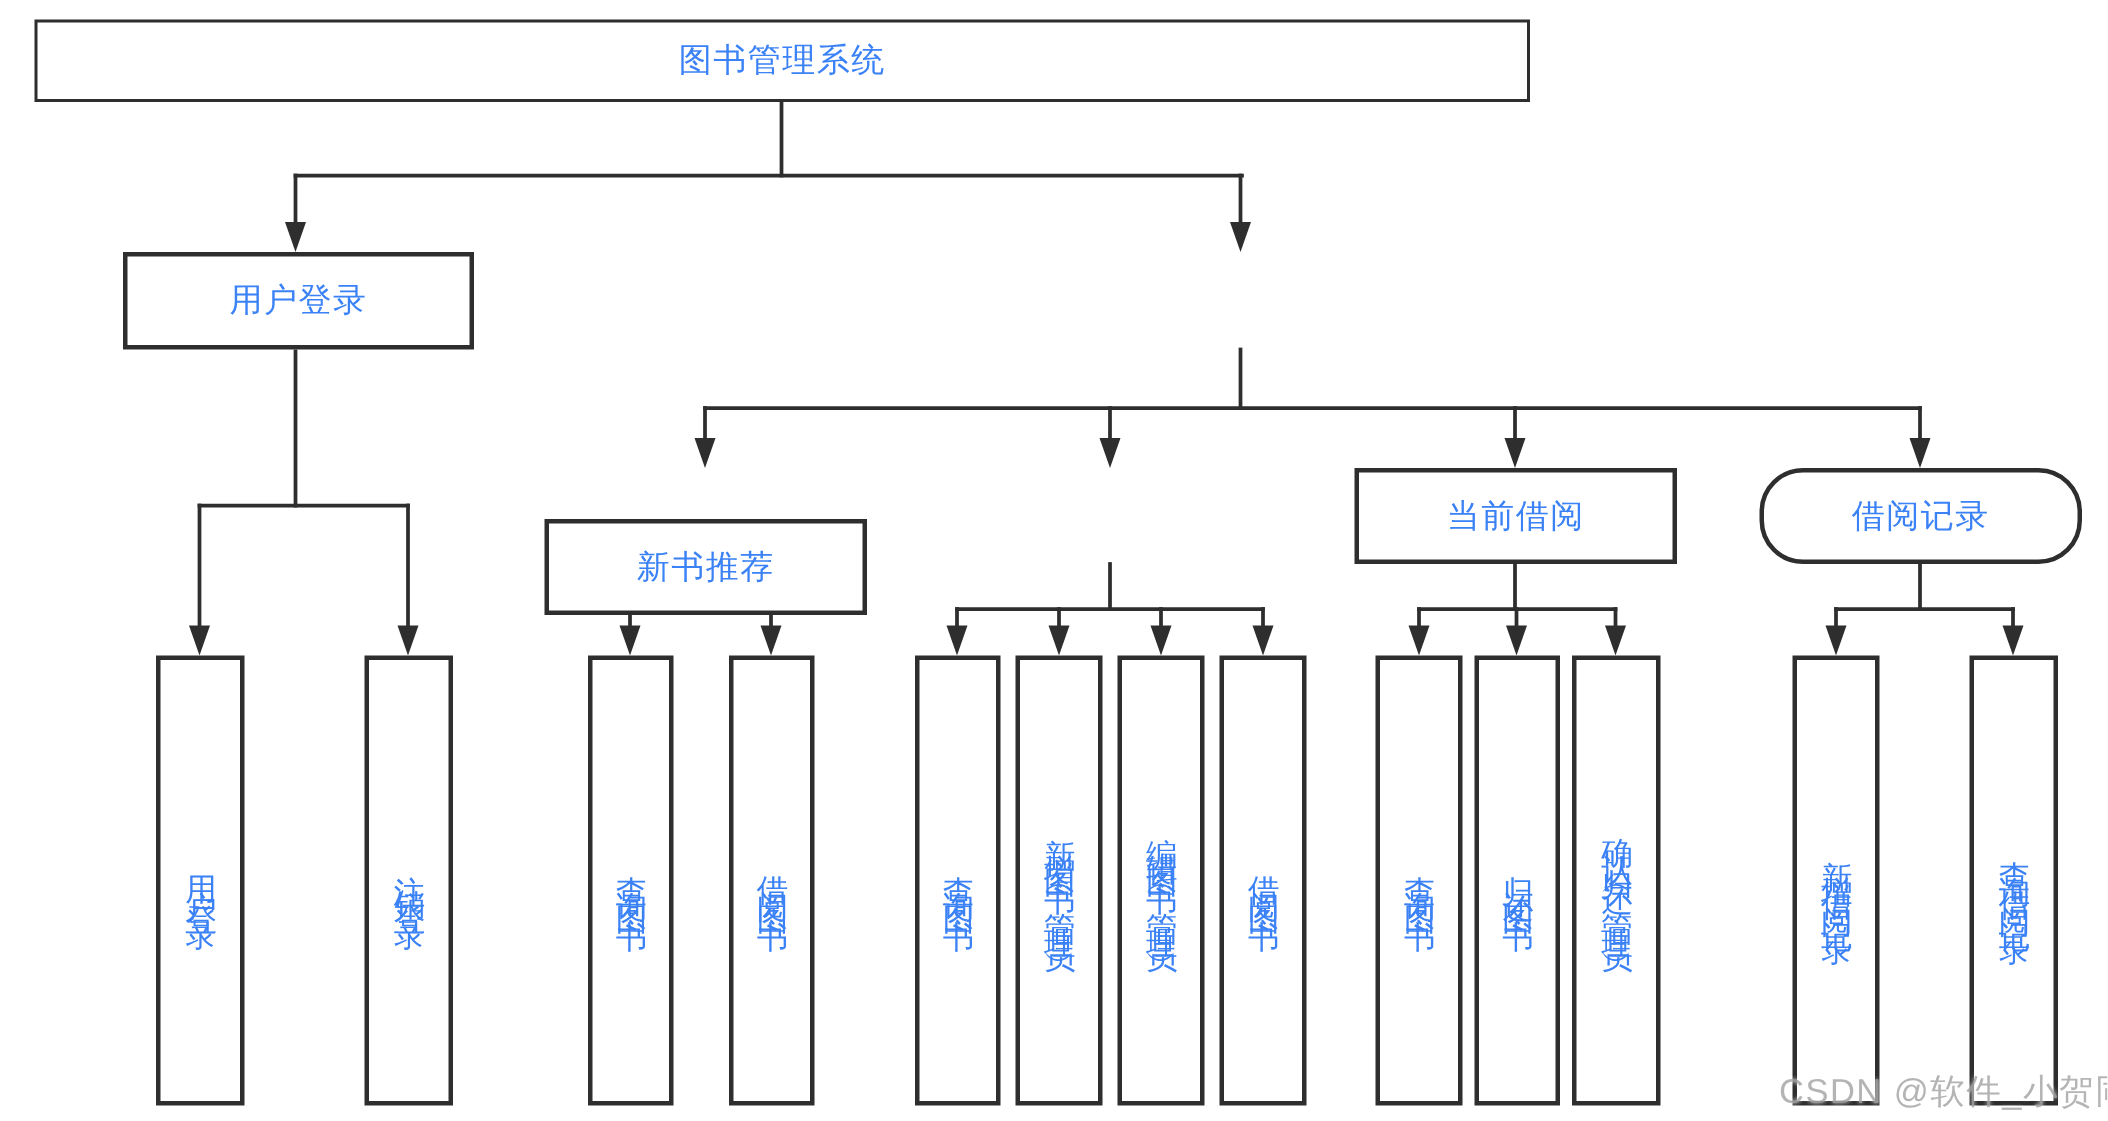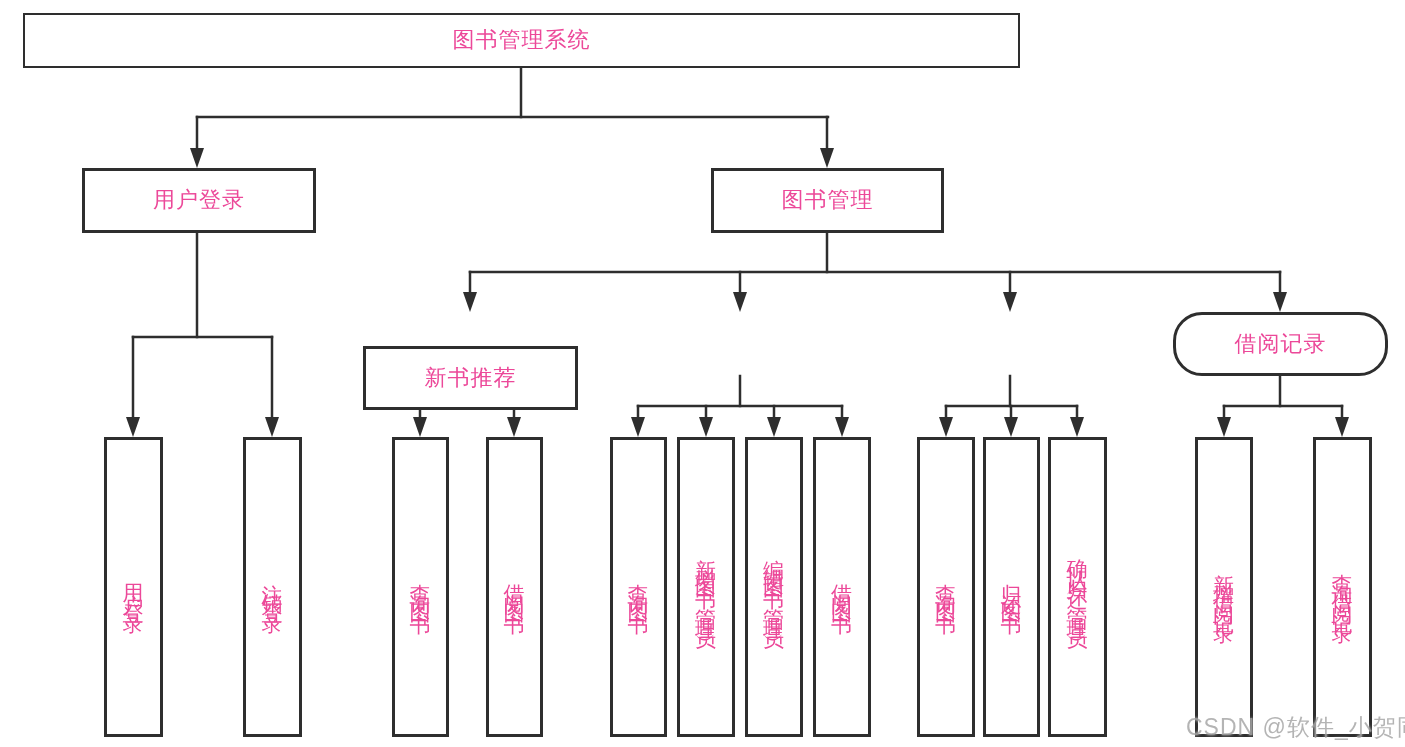--- a/index.html
+++ b/index.html
@@ -18,21 +18,21 @@
     z-index: 1;
   }
   .box {
     position: absolute;
     background: #ffffff;
     border: 3px solid #2e2e2e;
     box-sizing: border-box;
     display: flex;
     align-items: center;
     justify-content: center;
-    color: #ec4899;
+    color: #3b82f6;
     font-size: 22px;
     z-index: 2;
     letter-spacing: 1px;
   }
   .box .lbl { display: block; line-height: 1.2; }
   
   .vbox .lbl {
     writing-mode: vertical-rl;
     text-orientation: mixed;
     font-size: 21px;
@@ -144,27 +144,27 @@
     </g>
   </svg>
 
   <div class="box" id="root-box">
     <span class="lbl">图书管理系统</span>
   </div>
 
   <div class="box" id="n-user">
     <span class="lbl">用户登录</span>
   </div>
-  <div class="box" id="n-bookmgmt">
-    <span class="lbl">图书管理</span>
-  </div>
 
   <div class="box" id="n-newrec">
     <span class="lbl">新书推荐</span>
   </div>
+  <div class="box" id="n-current">
+    <span class="lbl">当前借阅</span>
+  </div>
   <div class="box" id="n-records">
     <span class="lbl">借阅记录</span>
   </div>
 
   <div class="box vbox" id="l-userlogin">
     <span class="lbl">用户登录</span>
   </div>
   <div class="box vbox" id="l-logout">
     <span class="lbl">注销登录</span>
   </div>

